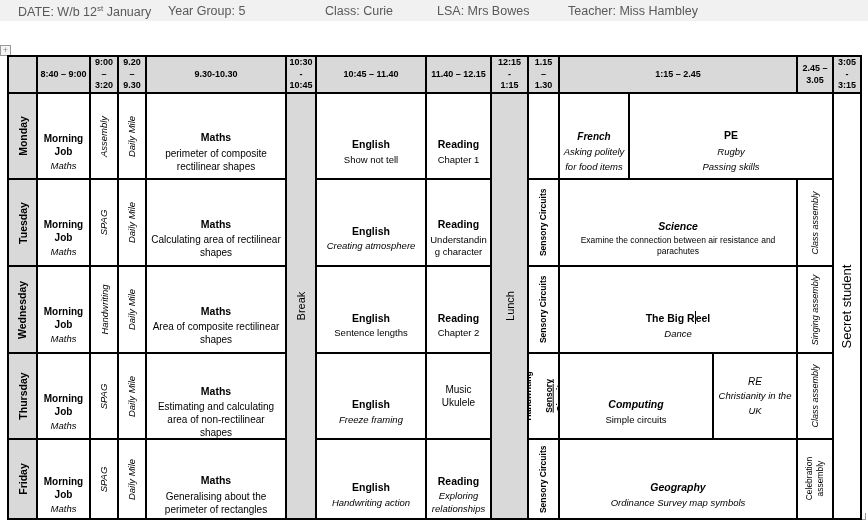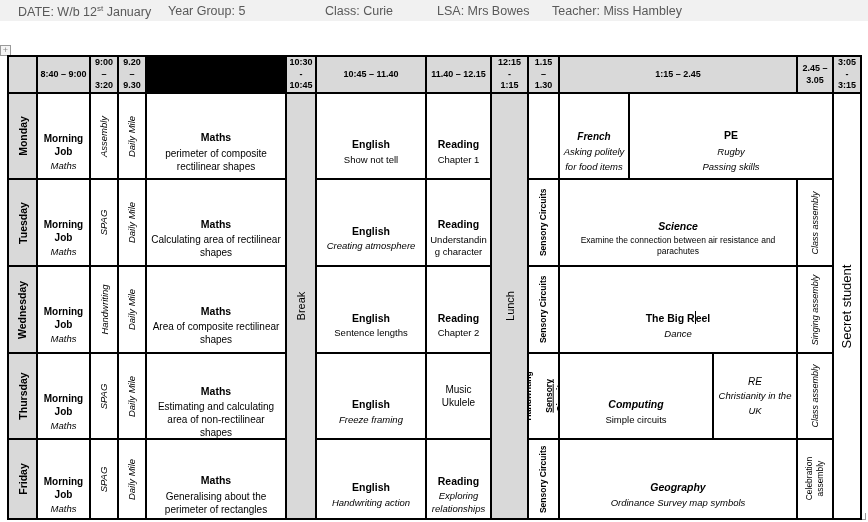--- a/index.html
+++ b/index.html
@@ -58,36 +58,37 @@
   .gap15{line-height:1.55;}
 </style>
 </head>
 <body>
 
 <div class="topbar">
   <span class="tb" style="left:18px"><span>DATE: W/b 12</span><sup>st</sup><span> January</span></span>
   <span class="tb" style="left:168px">Year Group: 5</span>
   <span class="tb" style="left:325px">Class: Curie</span>
   <span class="tb" style="left:437px">LSA: Mrs Bowes</span>
-  <span class="tb" style="left:552px">Teacher: Miss Hambley</span>
+  <span class="tb" style="left:568px">Teacher: Miss Hambley</span>
 </div>
 
 <div class="tmh">+</div>
 <div class="trh"></div>
 
 <div class="grid">
 
   <div class="cell gray" style="grid-row:1;grid-column:1"></div>
   <div class="cell gray th" style="grid-row:1;grid-column:2">8:40 – 9:00</div>
   <div class="cell gray th" style="grid-row:1;grid-column:3">9:00
 –
 3:20</div>
   <div class="cell gray th" style="grid-row:1;grid-column:4">9.20
 –
 9.30</div>
+  <div class="cell gray th" style="grid-row:1;grid-column:5">9.30-10.30</div>
   <div class="cell gray th" style="grid-row:1;grid-column:6">10:30
 -
 10:45</div>
   <div class="cell gray th" style="grid-row:1;grid-column:7">10:45 – 11.40</div>
   <div class="cell gray th" style="grid-row:1;grid-column:8">11.40 – 12.15</div>
   <div class="cell gray th" style="grid-row:1;grid-column:9">12:15
 -
 1:15</div>
   <div class="cell gray th" style="grid-row:1;grid-column:10">1.15
 –

